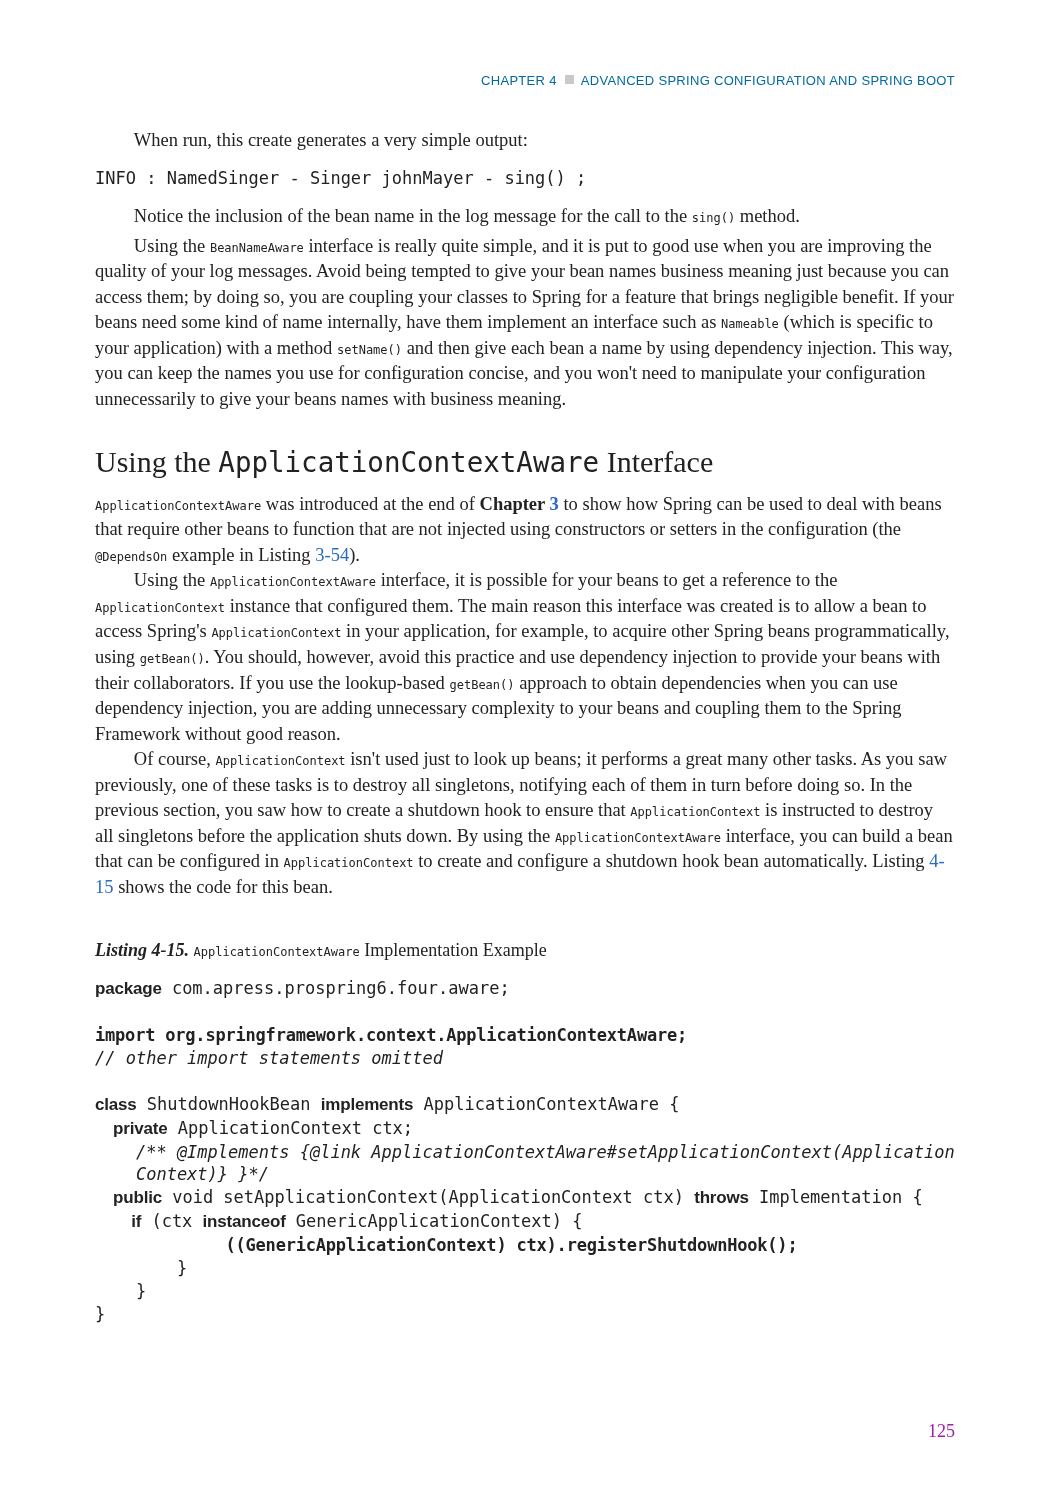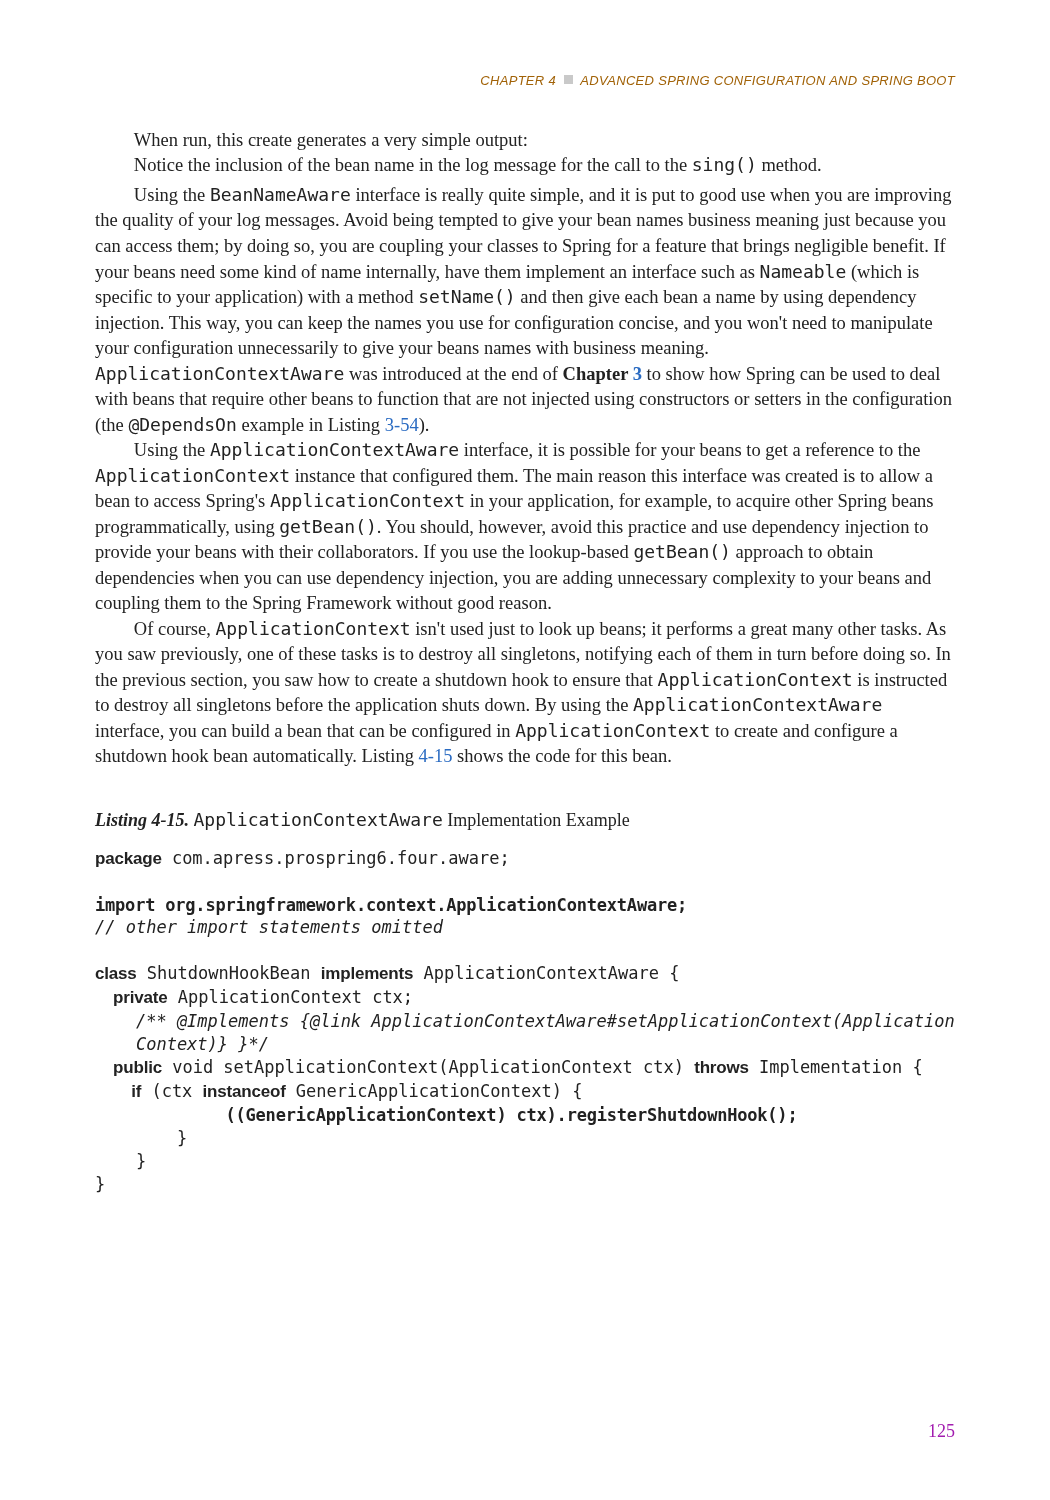--- a/index.html
+++ b/index.html
@@ -17,23 +17,22 @@
     padding: 72px 95px 60px 95px;
     position: relative;
     font-size: 18.5px;
     line-height: 1.38;
   }
   .running-head {
     text-align: right;
     font-family: "Arial Narrow", Arial, Helvetica, sans-serif;
     font-size: 13px;
     letter-spacing: 0.3px;
-    color: #a16207;
+    color: #0369a1;
     margin-bottom: 38px;
-    font-style: italic;
   }
   .running-head .sq {
     display: inline-block;
     width: 9px;
     height: 9px;
     background: #c9c9c9;
     vertical-align: 1px;
     margin: 0 4px;
   }
   .body-p {
@@ -49,21 +48,21 @@
   }
   .codeblock {
     font-family: "DejaVu Sans Mono", Menlo, Consolas, monospace;
     font-size: 17px;
     white-space: pre;
     margin: 14px 0 14px 0;
     line-height: 1.35;
   }
   .inline-code {
     font-family: "DejaVu Sans Mono", Menlo, Consolas, monospace;
-    font-size: 18px;
+    font-size: 12px;
   }
   h2.section {
     font-family: "Palatino Linotype", "Book Antiqua", Palatino, Georgia, serif;
     font-weight: 400;
     font-size: 30px;
     margin: 28px 0 10px 0;
     color: #222;
   }
   h2.section .inline-code {
     font-size: 27.5px;
@@ -106,29 +105,33 @@
 <div class="page">
 
   <div class="running-head">
     <span>CHAPTER 4</span>
     <span class="sq"></span>
     <span>ADVANCED SPRING CONFIGURATION AND SPRING BOOT</span>
   </div>
 
   <p class="body-p first">When run, this create generates a very simple output:</p>
 
+  <div class="codeblock">INFO : NamedSinger - Singer johnMayer - sing() ;</div>
 
   <p class="body-p indent">
     <span>Notice the inclusion of the bean name in the log message for the call to the </span><span class="inline-code">sing()</span><span> method.</span>
   </p>
 
   <p class="body-p indent gapabove">
     <span>Using the </span><span class="inline-code">BeanNameAware</span><span> interface is really quite simple, and it is put to good use when you are improving the quality of your log messages. Avoid being tempted to give your bean names business meaning just because you can access them; by doing so, you are coupling your classes to Spring for a feature that brings negligible benefit. If your beans need some kind of name internally, have them implement an interface such as </span><span class="inline-code">Nameable</span><span> (which is specific to your application) with a method </span><span class="inline-code">setName()</span><span> and then give each bean a name by using dependency injection. This way, you can keep the names you use for configuration concise, and you won't need to manipulate your configuration unnecessarily to give your beans names with business meaning.</span>
   </p>
 
+  <h2 class="section">
+    <span>Using the </span><span class="inline-code">ApplicationContextAware</span><span> Interface</span>
+  </h2>
 
   <p class="body-p">
     <span class="inline-code">ApplicationContextAware</span><span> was introduced at the end of </span><b><span>Chapter </span><span class="link">3</span></b><span> to show how Spring can be used to deal with beans that require other beans to function that are not injected using constructors or setters in the configuration (the </span><span class="inline-code">@DependsOn</span><span> example in Listing </span><span class="link">3-54</span><span>).</span>
   </p>
 
   <p class="body-p indent">
     <span>Using the </span><span class="inline-code">ApplicationContextAware</span><span> interface, it is possible for your beans to get a reference to the </span><span class="inline-code">ApplicationContext</span><span> instance that configured them. The main reason this interface was created is to allow a bean to access Spring's </span><span class="inline-code">ApplicationContext</span><span> in your application, for example, to acquire other Spring beans programmatically, using </span><span class="inline-code">getBean()</span><span>. You should, however, avoid this practice and use dependency injection to provide your beans with their collaborators. If you use the lookup-based </span><span class="inline-code">getBean()</span><span> approach to obtain dependencies when you can use dependency injection, you are adding unnecessary complexity to your beans and coupling them to the Spring Framework without good reason.</span>
   </p>
 
   <p class="body-p indent">

